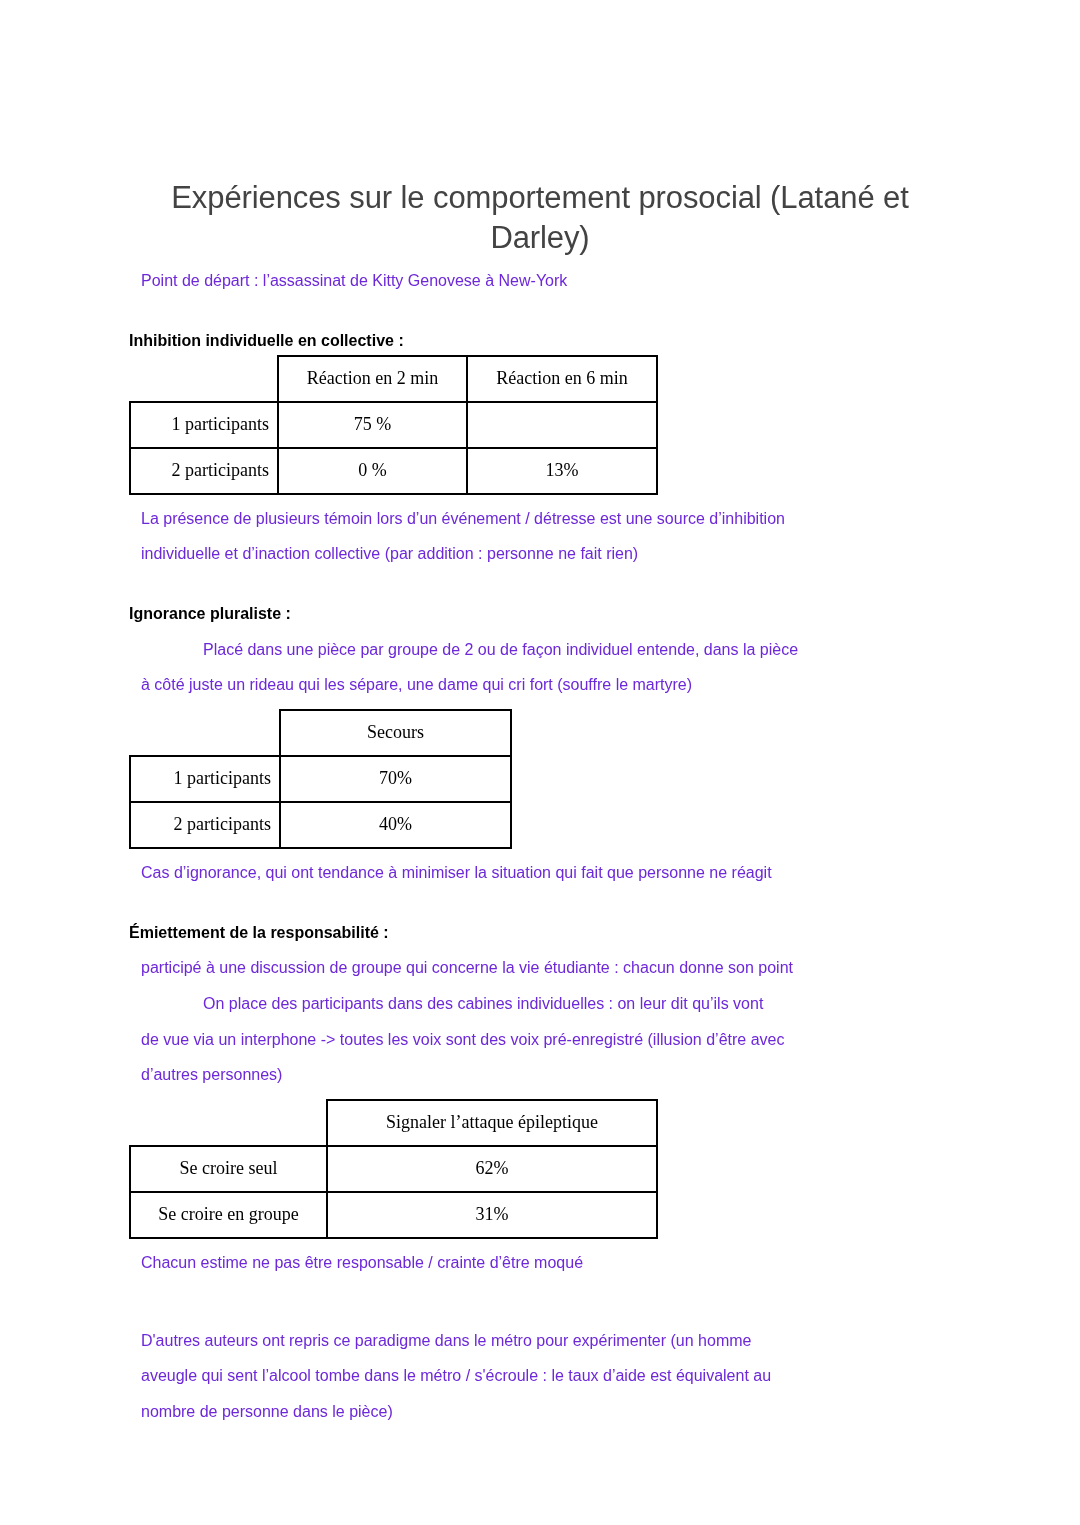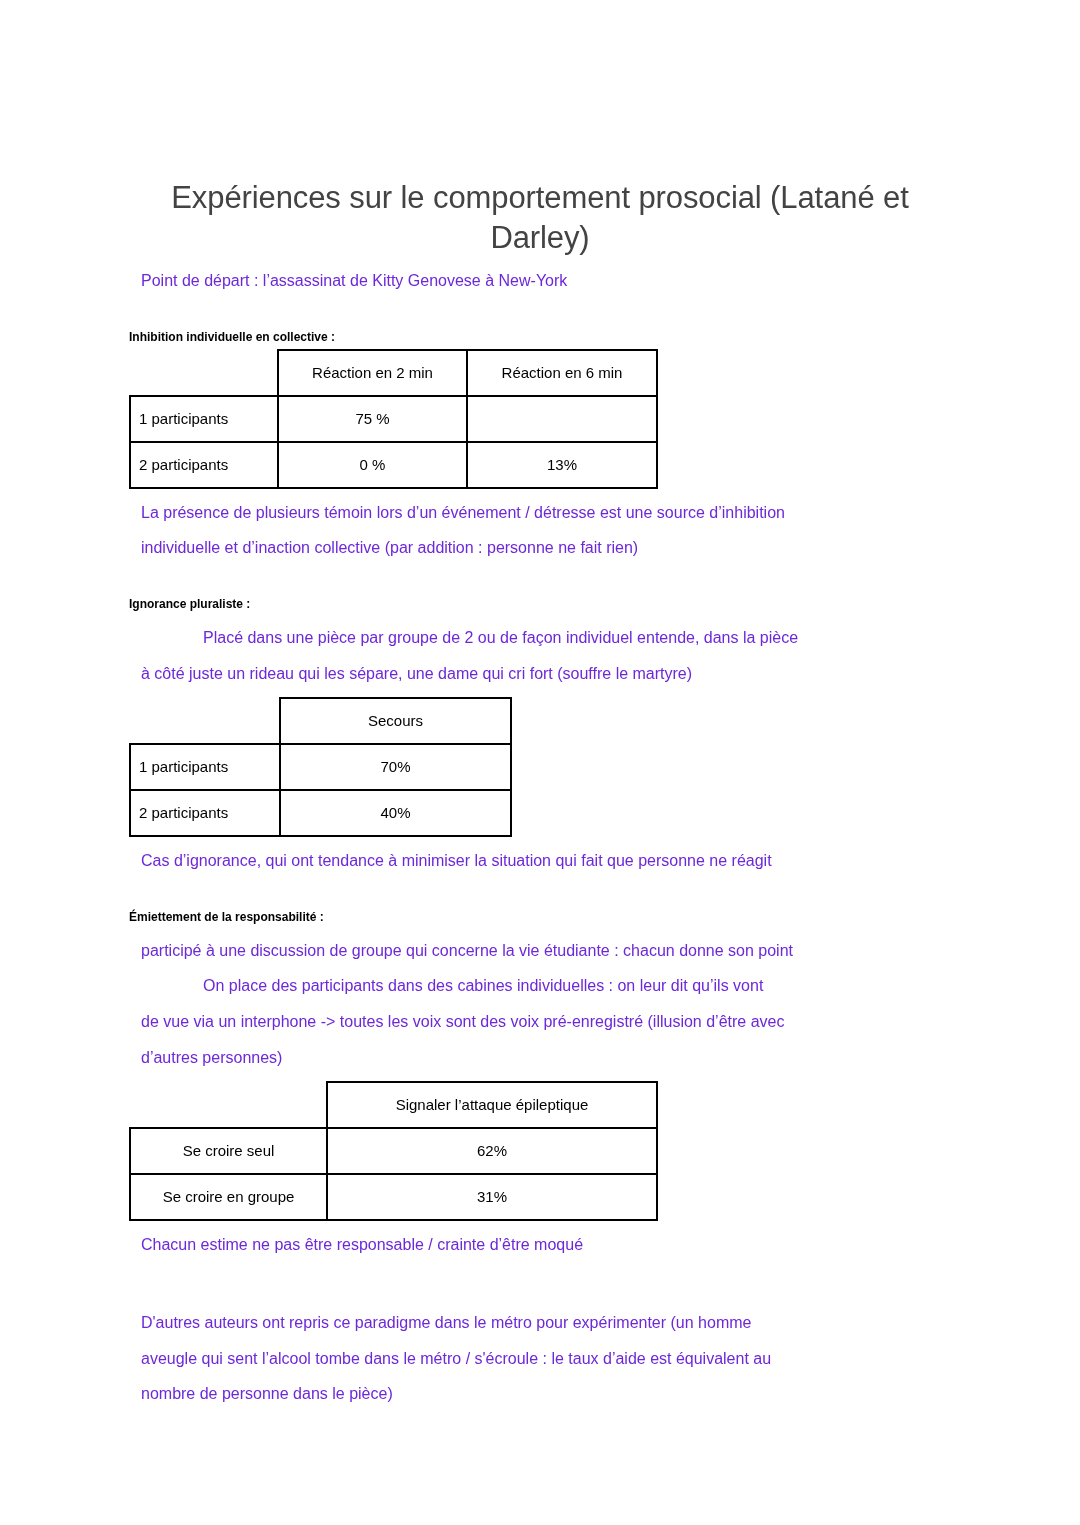--- a/index.html
+++ b/index.html
@@ -35,48 +35,49 @@
     margin: 0 0 6px 0;
     letter-spacing: -0.1px;
   }
   p.para {
     font-size: 16px;
     line-height: 1.48;
     margin: 12px;
     color: #6d28d9;
   }
   .heading {
-    font-size: 12px;
+    font-size: 16px;
     font-weight: bold;
     line-height: 1.48;
     margin: 0;
     color: #000;
   }
   .spacer-md { height: 24px; }
   .spacer-lg { height: 30px; }
   .indent { text-indent: 62px; }
 
   table.datatable {
     border-collapse: collapse;
     table-layout: fixed;
     margin: 2px 0 4px 0;
-    font-size: 15px;
+    font-size: 18px;
+    font-family: Liberation Serif, serif;
   }
   table.datatable td {
     border: 2px solid #000000;
     height: 44px;
     padding: 0 8px;
     vertical-align: middle;
     line-height: 1.2;
   }
   td.blank-corner {
     border: none !important;
   }
   td.ctr { text-align: center; }
-  td.lft { text-align: left; padding-left: 14px; }
+  td.lft { text-align: right; padding-left: 14px; }
 
   
   .t1 { width: 529px; }
   .t1 .c1 { width: 148px; }
   .t1 .c2 { width: 189px; }
   .t1 .c3 { width: 190px; }
 
   
   .t2 { width: 383px; }
   .t2 .c1 { width: 150px; }

